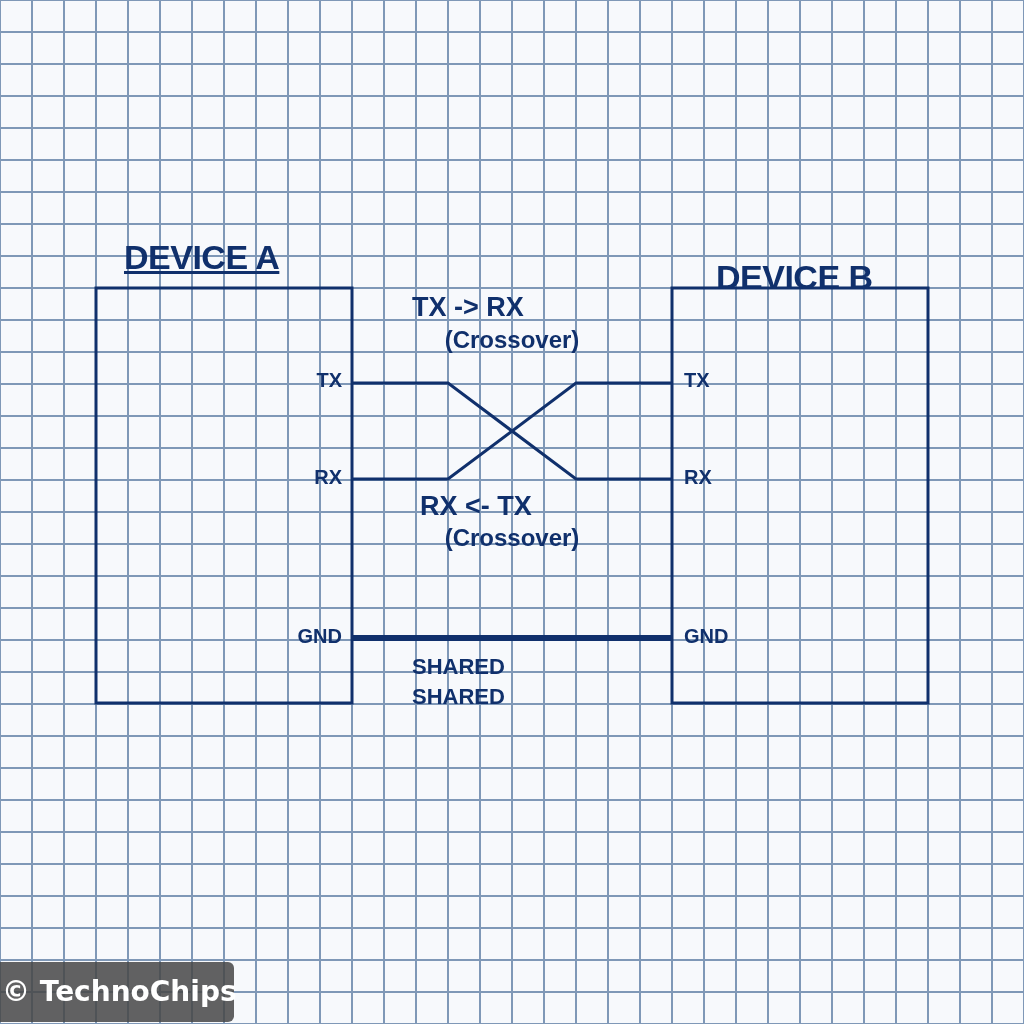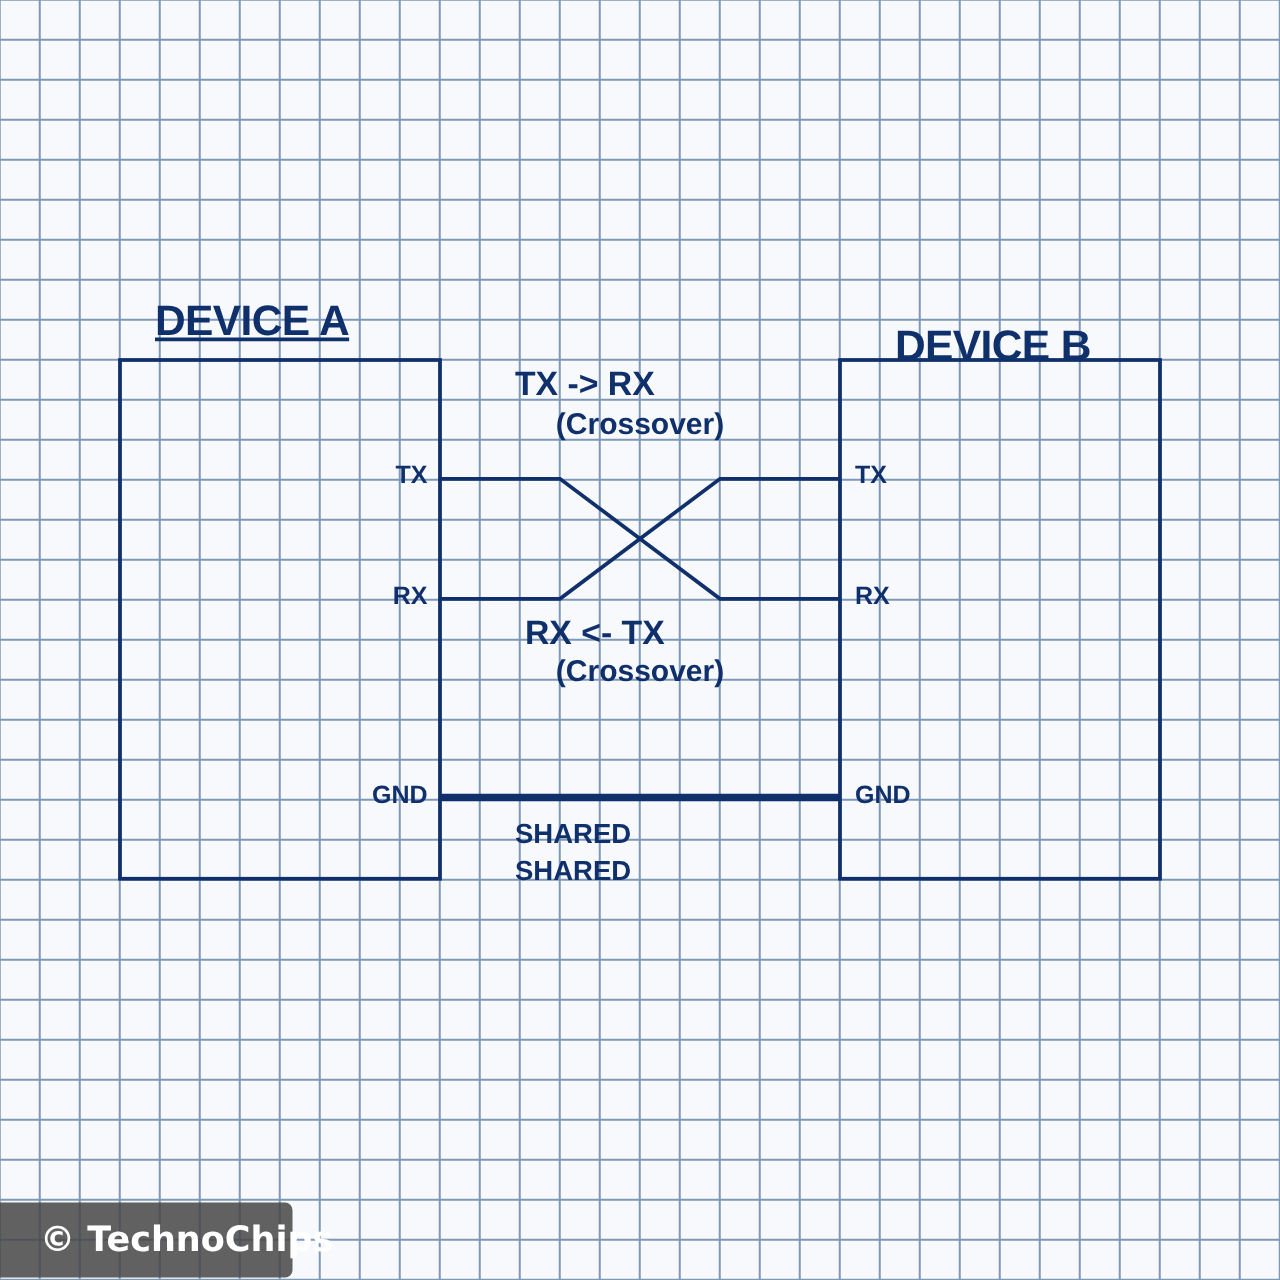--- a/index.html
+++ b/index.html
@@ -20,21 +20,21 @@
     .pin-right { text-align: right; }
     .conn-main { font-size: 27px; text-align: left; }
     .conn-sub { font-size: 24px; font-weight: bold; text-align: center; }
     .gnd-note { font-size: 22px; line-height: 1.3; }
     svg.diagram { position: absolute; left: 0; top: 0; }
     .watermark {
       position: absolute; left: 0; top: 962px; width: 234px; height: 60px;
       background: rgba(70,70,70,0.85);
       border-radius: 0 6px 6px 0;
       color: #ffffff; font-family: "DejaVu Sans", sans-serif; font-weight: bold;
-      font-size: 28px; line-height: 60px; padding-left: 32px; box-sizing: border-box;
+      font-size: 28px; line-height: 60px; padding-left: 2px; box-sizing: border-box;
       white-space: nowrap;
     }
   </style>
 </head>
 <body>
 
 <svg class="diagram" width="1024" height="1024" viewBox="0 0 1024 1024">
 
   <rect x="96" y="288" width="256" height="415" fill="none" stroke="#10306c" stroke-width="3"></rect>
 

